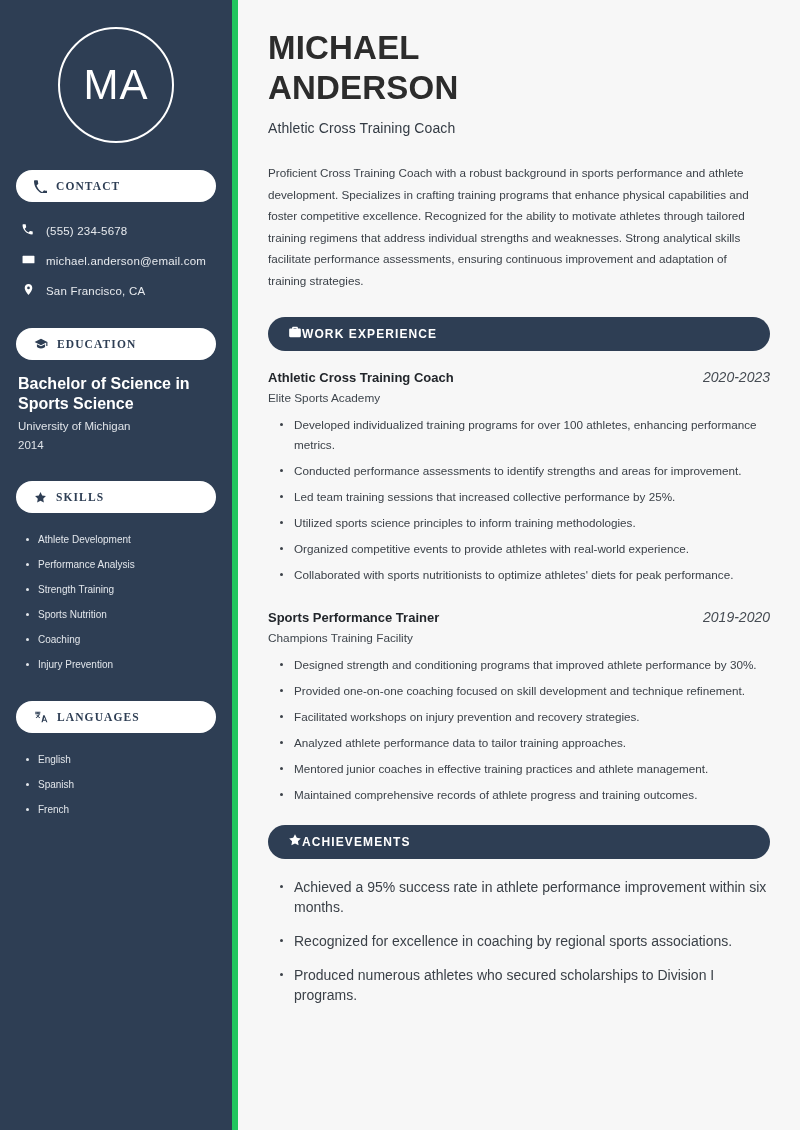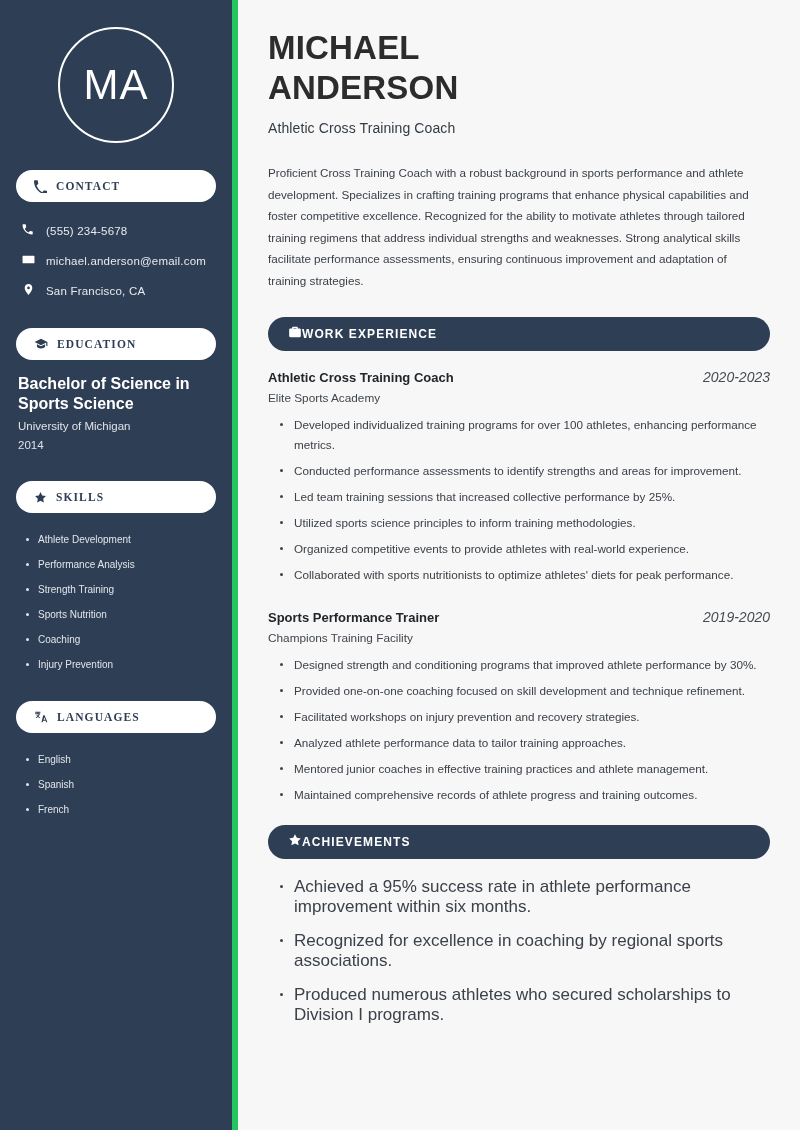--- a/index.html
+++ b/index.html
@@ -215,21 +215,21 @@
     border-radius: 50%;
     background: #3b4148;
   }
 
   .job-gap { height: 16px; }
   .pre-section-gap { height: 12px; }
 
   .achv-list { list-style: none; padding-left: 10px; }
   .achv-list li {
     color: #3b4148;
-    font-size: 17px;
+    font-size: 14px;
     line-height: 20px;
     padding-left: 16px;
     position: relative;
     margin-bottom: 14px;
   }
   .achv-list li::before {
     content: "";
     position: absolute;
     left: 2px;
     top: 8px;

